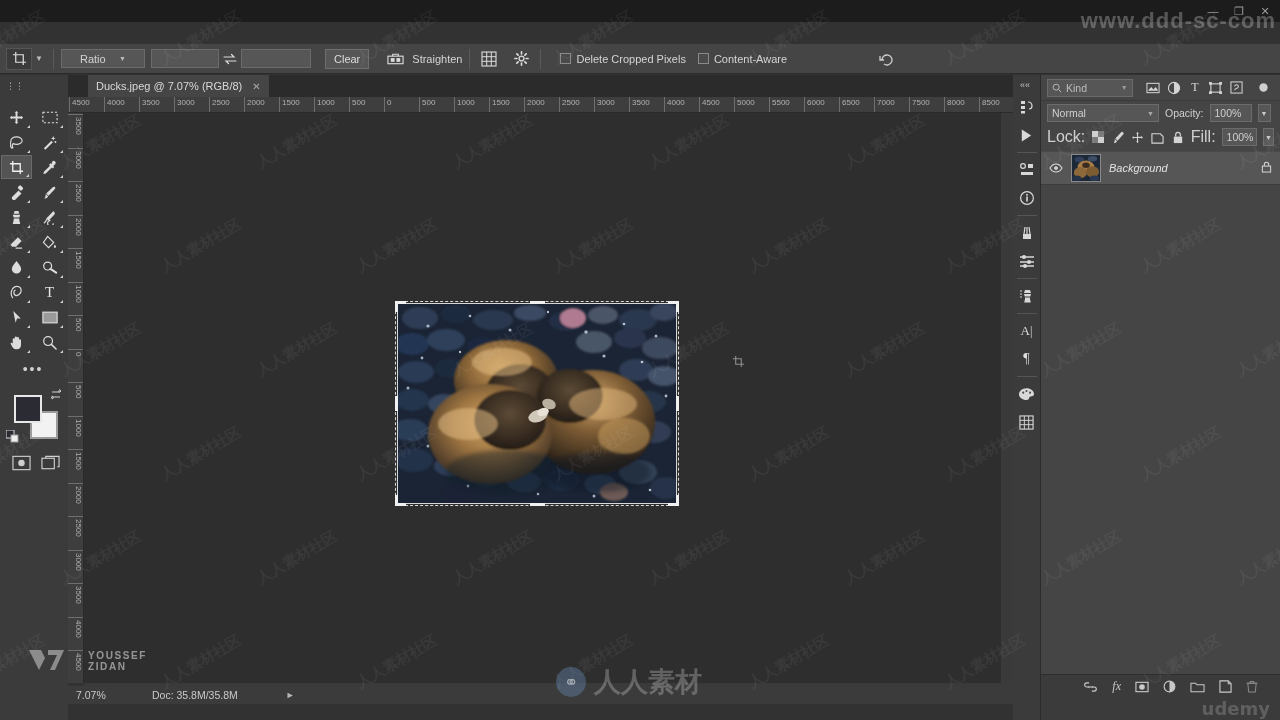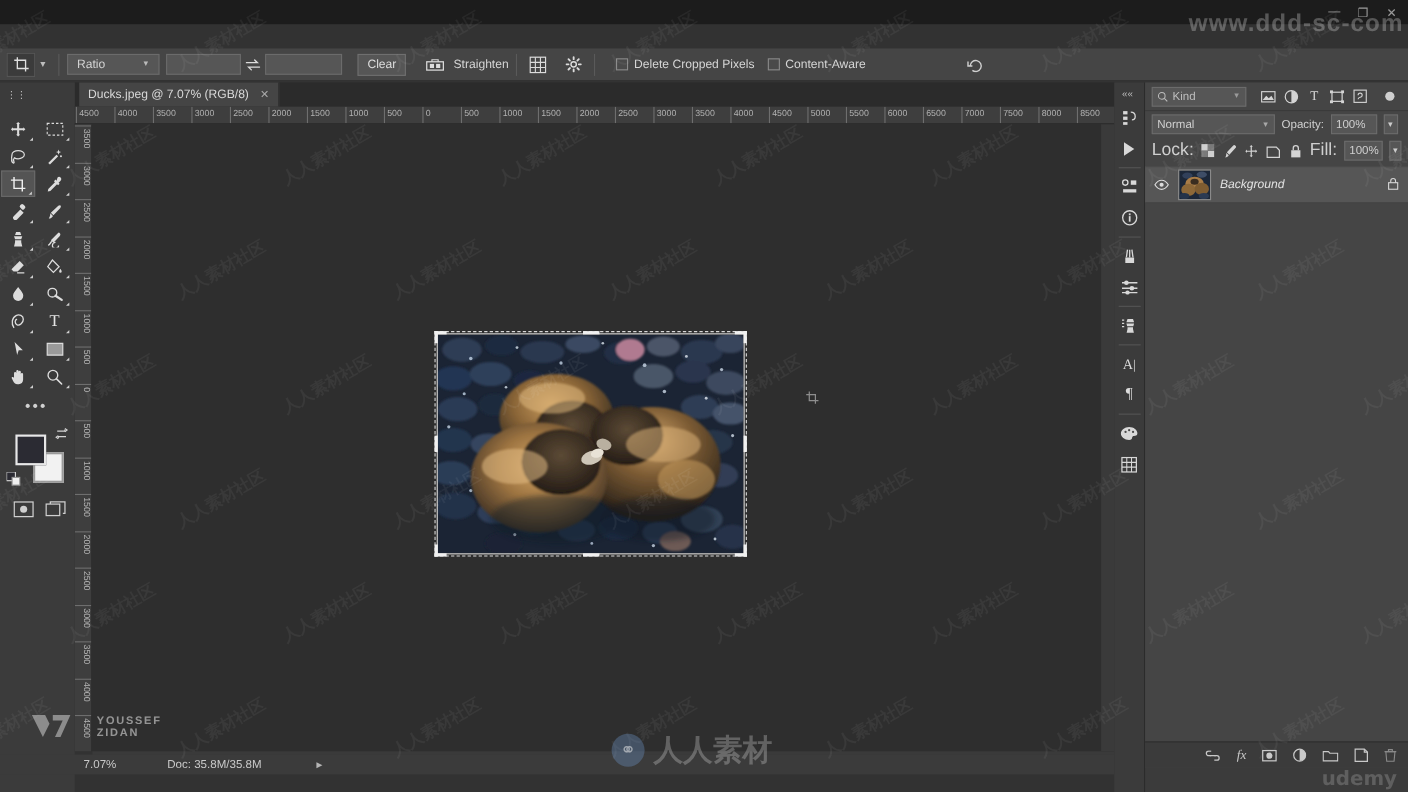--- a/index.html
+++ b/index.html
@@ -68,21 +68,21 @@
     width: 26px; height: 22px; display: flex; align-items: center; justify-content: center;
     background: #3b3b3b; border: 1px solid #555;
   }
   .opt-caret {
     width: 14px; height: 22px; display: flex; align-items: center; justify-content: center;
     font-size: 8px; color: #bdbdbd;
   }
   .opt-sep { width: 1px; height: 20px; background: #5a5a5a; margin: 0 7px; }
   .dd {
     height: 19px; background: #565656; border: 1px solid #6b6b6b;
-    display: flex; align-items: center; padding: 0 8px;
+    display: flex; align-items: center; padding: 0 18px;
     font-size: 11px; color: #d2d2d2;
   }
   .dd .dd-caret { margin-left: auto; font-size: 7px; color: #bbb; }
   .fld {
     height: 19px; background: #565656; border: 1px solid #6b6b6b;
   }
   .swapbtn {
     width: 22px; height: 22px; display: flex; align-items: center; justify-content: center;
     color: #d6d6d6; font-size: 12px;
   }
@@ -101,21 +101,21 @@
     border: 1px solid #8a8a8a; display: inline-block;
   }
   .chk-wrap { display: flex; align-items: center; gap: 5px; margin-left: 12px; }
 
   
   .tabbar {
     position: absolute; left: 68px; top: 75px; width: 945px; height: 22px;
     background: #2b2b2b;
   }
   .doctab {
-    position: absolute; left: 4px; top: 0; height: 22px;
+    position: absolute; left: 20px; top: 0; height: 22px;
     background: #454545; display: flex; align-items: center; padding: 0 8px;
     font-size: 11px; color: #d8d8d8; gap: 10px;
     border-right: 1px solid #2b2b2b;
   }
   .doctab .xclose { font-size: 10px; color: #aaa; }
 
   
   .toolbar {
     position: absolute; left: 0; top: 75px; width: 68px; height: 645px;
     background: #3b3b3b;
@@ -272,21 +272,21 @@
   }
   .eye { width: 14px; display: flex; align-items:center; justify-content:center; color: #ddd; }
   .thumb {
     width: 30px; height: 28px; border: 1px solid #8a8a8a; overflow: hidden; position: relative;
   }
   .layer-name { font-size: 11px; color: #e2e2e2; font-style: italic; flex: 1; }
   .layer-lock { color: #d6d6d6; }
   .panel-footer {
     position: absolute; left: 0; bottom: 0; width: 239px; height: 24px;
     background: #3b3b3b; display: flex; align-items: center; justify-content: flex-end;
-    gap: 14px; padding-right: 10px; border-top: 1px solid #2e2e2e;
+    gap: 14px; padding-right: 22px; border-top: 1px solid #2e2e2e;
   }
   .pf-icon { color: #c9c9c9; display: flex; align-items: center; justify-content: center; }
 
   
   .statusbar {
     position: absolute; left: 0; top: 686px; width: 1013px; height: 18px;
     background: #3b3b3b; display: flex; align-items: center; padding-left: 76px; gap: 0;
     font-size: 10.5px; color: #c9c9c9;
   }
   .st-zoom { width: 66px; }

